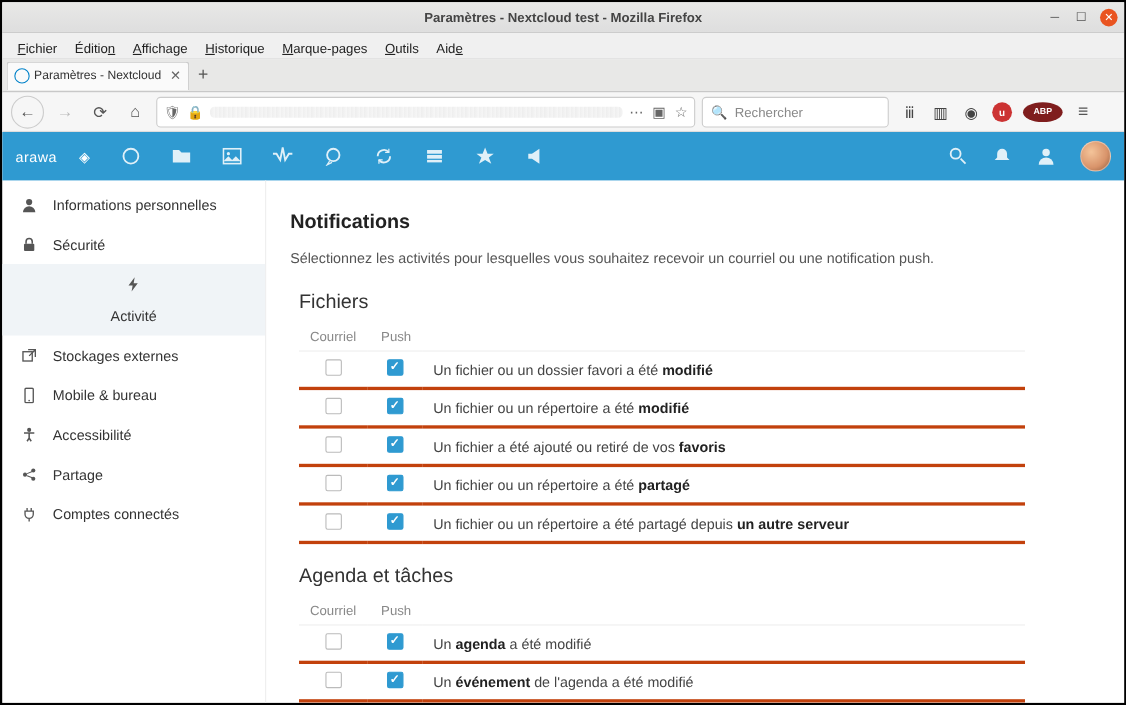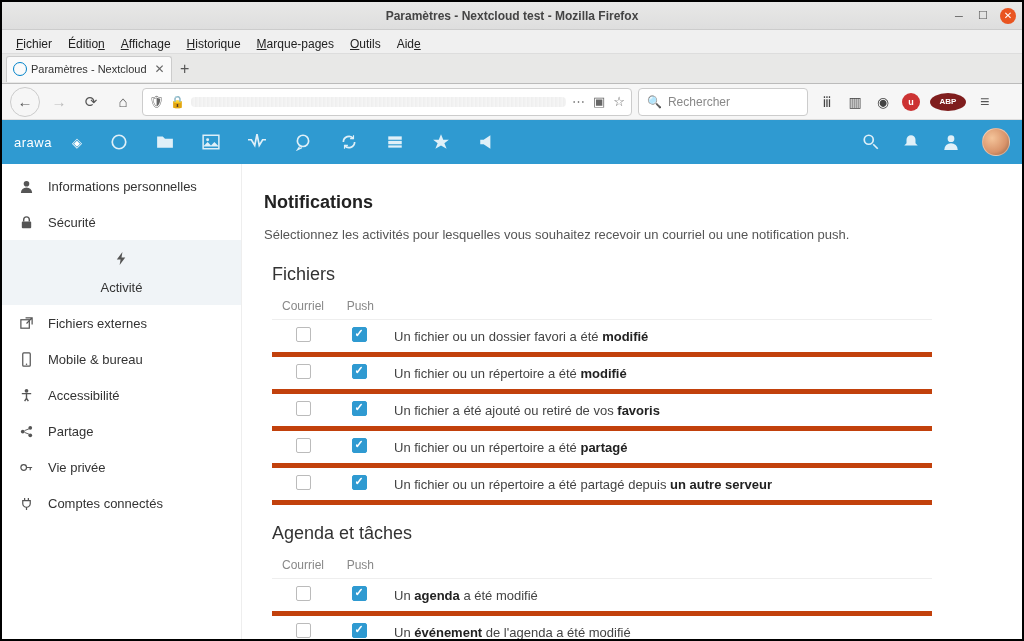--- a/index.html
+++ b/index.html
@@ -61,21 +61,21 @@
   .main-inner { padding: 0 0 0 0; }
   h2.page-title { font-size: 18px; font-weight: bold; margin: 10px 0 14px 22px; color: #222; }
   .subtitle { font-size: 13px; color: #555; margin: 0 0 22px 22px; }
   
   .section-title { font-size: 18px; color: #333; margin: 0 0 8px 30px; font-weight: 400; }
   
   table.notif { border-collapse: collapse; margin: 0 0 18px 30px; width: 660px; }
   table.notif th { text-align: left; font-weight: normal; font-size: 12px; color: #888; padding: 6px 10px; border-bottom: 1px solid #eee; }
   table.notif th:first-child { width: 60px; }
   table.notif th:nth-child(2) { width: 50px; text-align: right; }
-  table.notif td { padding: 7px 10px; border-bottom: 5px solid #c2410c; font-size: 13px; color: #444; vertical-align: middle; }
+  table.notif td { padding: 7px 10px; border-bottom: 3px solid #c2410c; font-size: 13px; color: #444; vertical-align: middle; }
   table.notif td:first-child, table.notif td:nth-child(2) { text-align: center; }
   
   .cb { width: 15px; height: 15px; border: 1px solid #bbb; border-radius: 2px; display: inline-block; cursor: pointer; background:#fff; position:relative; }
   .cb.checked { background: #2f9ad1; border-color: #2f9ad1; }
   .cb.checked::after { content:"✓"; color:#fff; font-size:11px; position:absolute; top:-1px; left:2px; font-weight:bold; }
   
   b { font-weight: bold; color: #222; }
 </style>
 </head>
 <body>
@@ -245,21 +245,21 @@
         </span>
       <span>Activité</span>
     </div>
     <div class="side-item">
       <span class="side-icon">
           <svg viewBox="0 0 16 16">
             <rect x="2" y="4" width="9" height="9" fill="none" stroke="#555" stroke-width="1.3"></rect>
             <path d="M7 2h7v7M14 2L8 8" fill="none" stroke="#555" stroke-width="1.3"></path>
           </svg>
         </span>
-      <span>Fichiers externes</span>
+      <span>Stockages externes</span>
     </div>
     <div class="side-item">
       <span class="side-icon">
           <svg viewBox="0 0 16 16">
             <rect x="4" y="1" width="8" height="14" rx="1" fill="none" stroke="#555" stroke-width="1.3"></rect>
             <circle cx="8" cy="13" r="0.8"></circle>
           </svg>
         </span>
       <span>Mobile &amp; bureau</span>
     </div>
@@ -275,29 +275,20 @@
     <div class="side-item">
       <span class="side-icon">
           <svg viewBox="0 0 16 16">
             <circle cx="4" cy="8" r="2"></circle>
             <circle cx="12" cy="4" r="2"></circle>
             <circle cx="12" cy="12" r="2"></circle>
             <path d="M6 7l5-2M6 9l5 2" stroke="#555"></path>
           </svg>
         </span>
       <span>Partage</span>
-    </div>
-    <div class="side-item">
-      <span class="side-icon">
-          <svg viewBox="0 0 16 16">
-            <circle cx="5" cy="8" r="3" fill="none" stroke="#555" stroke-width="1.3"></circle>
-            <path d="M8 8h6M12 8v3" stroke="#555" stroke-width="1.3"></path>
-          </svg>
-        </span>
-      <span>Vie privée</span>
     </div>
     <div class="side-item">
       <span class="side-icon">
           <svg viewBox="0 0 16 16">
             <path d="M6 2v3M10 2v3M4 5h8v3a4 4 0 01-8 0zM8 12v3" fill="none" stroke="#555" stroke-width="1.3"></path>
           </svg>
         </span>
       <span>Comptes connectés</span>
     </div>
   </div>

